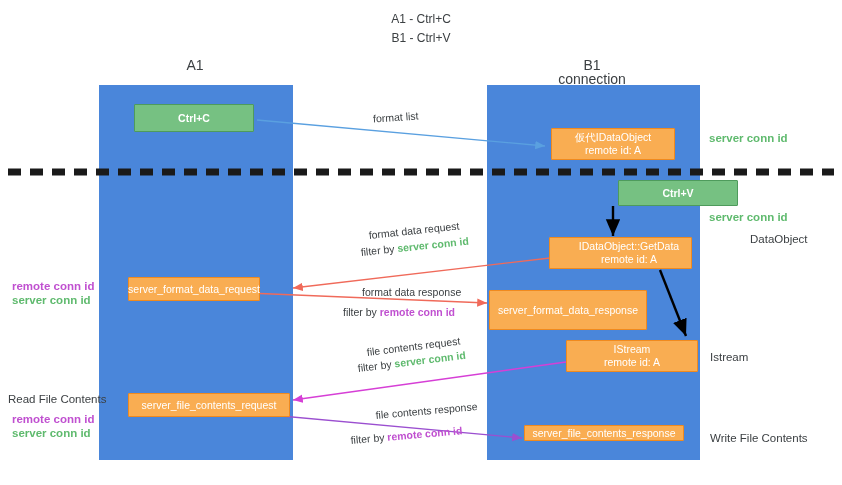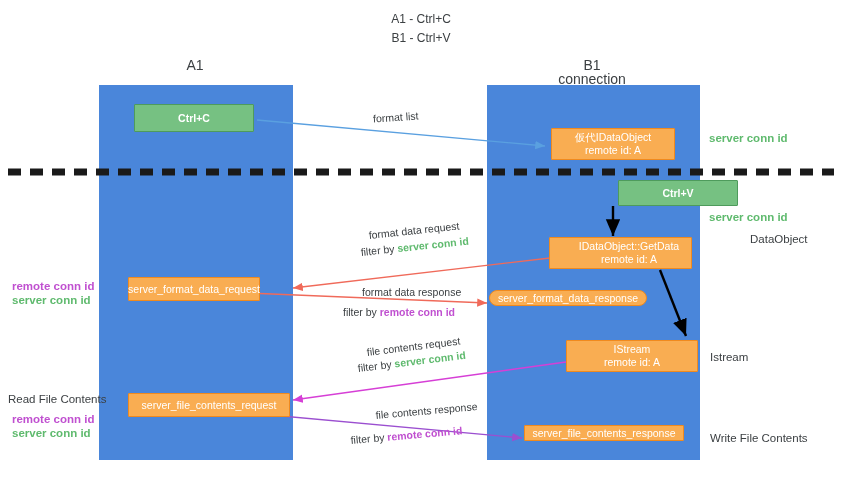--- a/index.html
+++ b/index.html
@@ -166,21 +166,21 @@
 
   <div class="node orange" style="left:566px; top:340px; width:132px; height:32px;">
     <div>IStream</div>
     <div class="l2">remote id: A</div>
   </div>
 
   <div class="node orange" style="left:128px; top:277px; width:132px; height:24px;">
     <div>server_format_data_request</div>
   </div>
 
-  <div class="node orange" style="left:489px; top:290px; width:158px; height:16px;border-radius:8px;">
+  <div class="node orange" style="left:489px; top:290px; width:158px; height:40px;">
     <div>server_format_data_response</div>
   </div>
 
   <div class="node orange" style="left:128px; top:393px; width:162px; height:24px;">
     <div>server_file_contents_request</div>
   </div>
 
   <div class="node orange" style="left:524px; top:425px; width:160px; height:16px;">
     <div>server_file_contents_response</div>
   </div>

